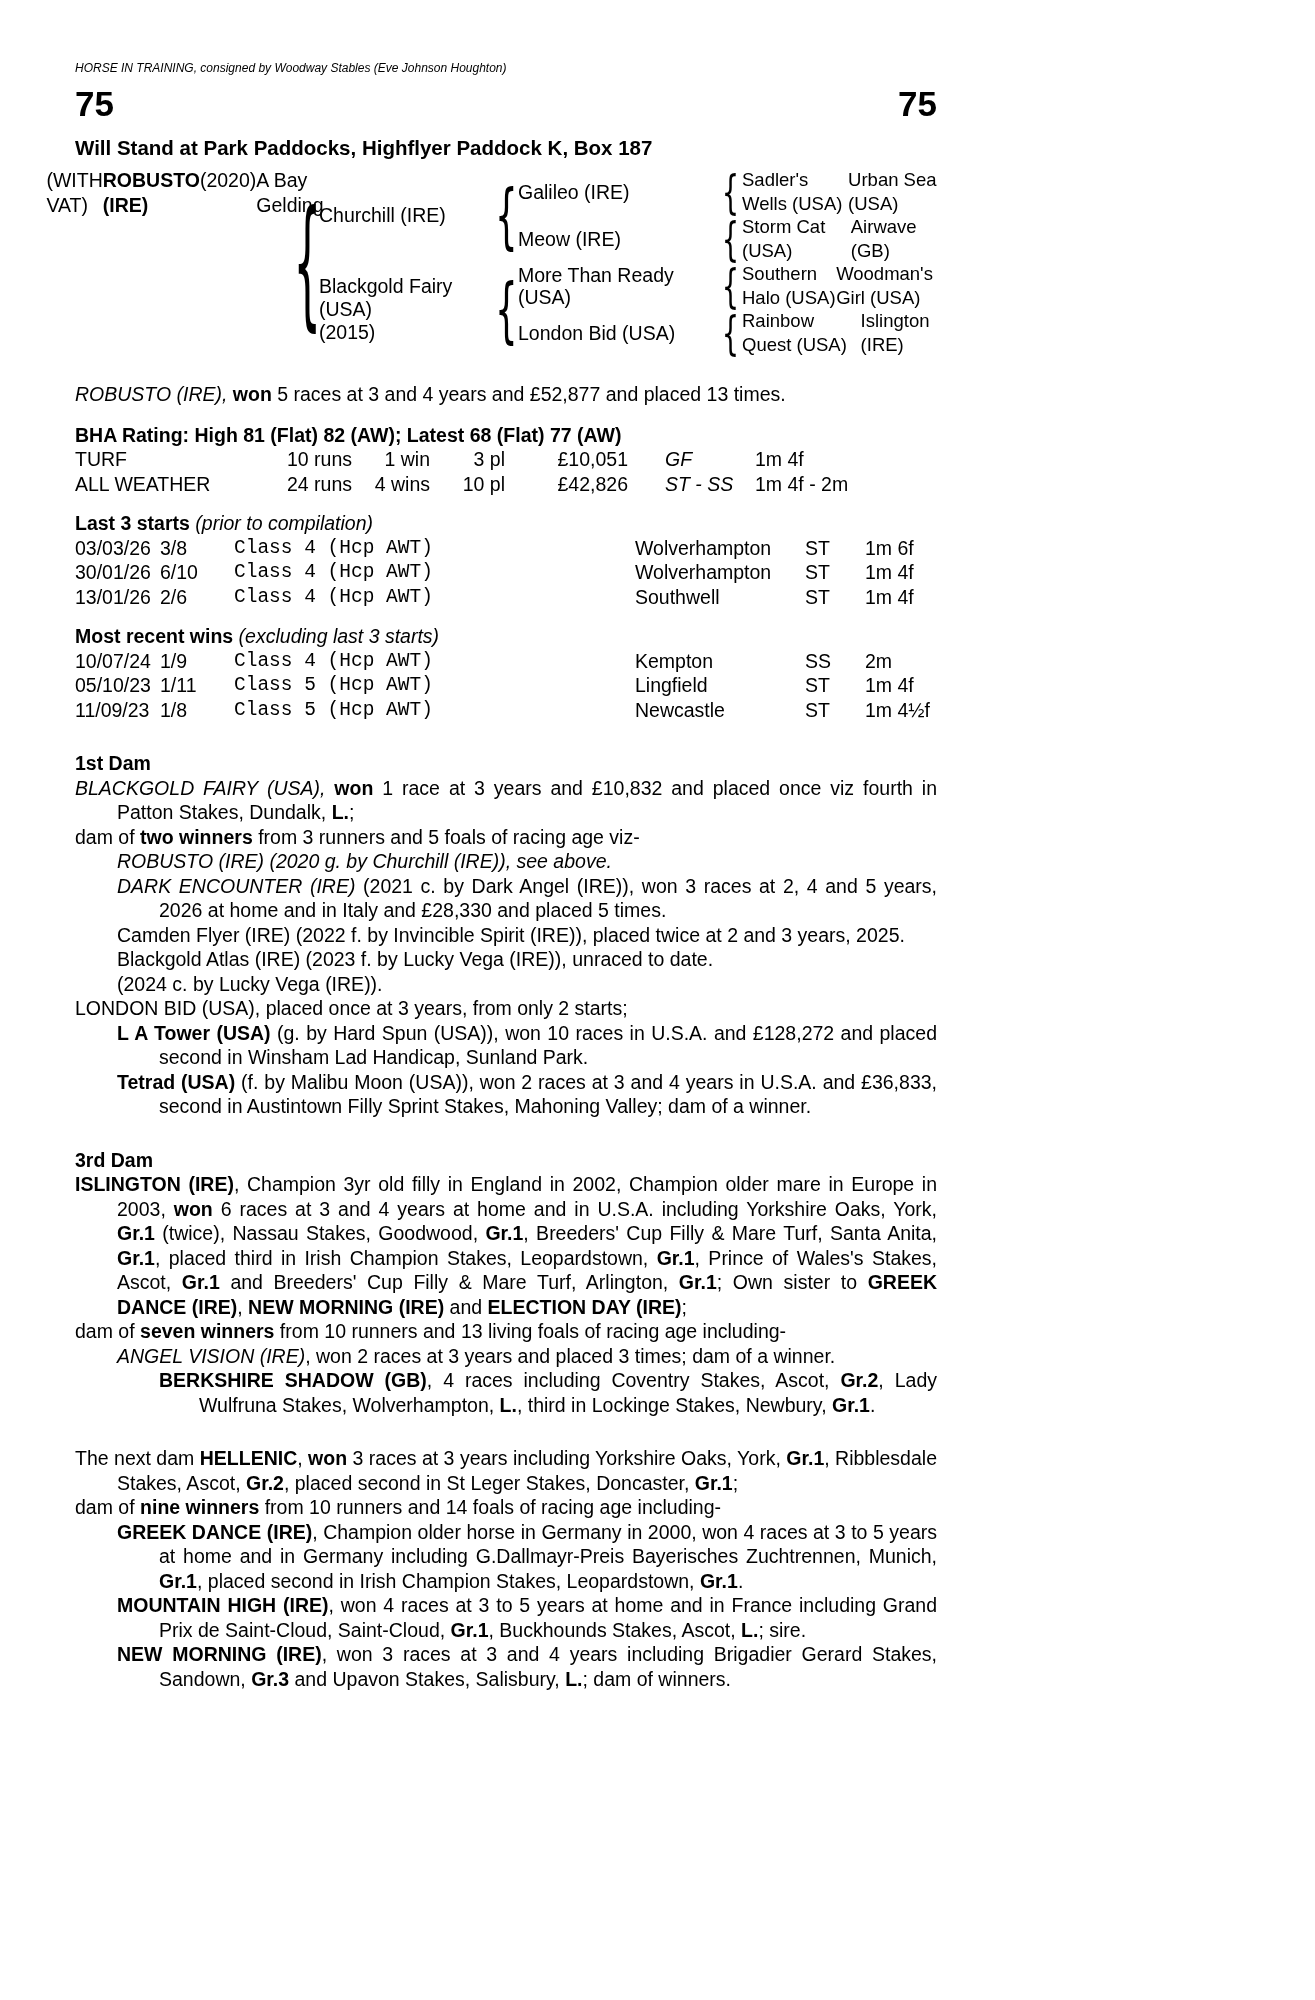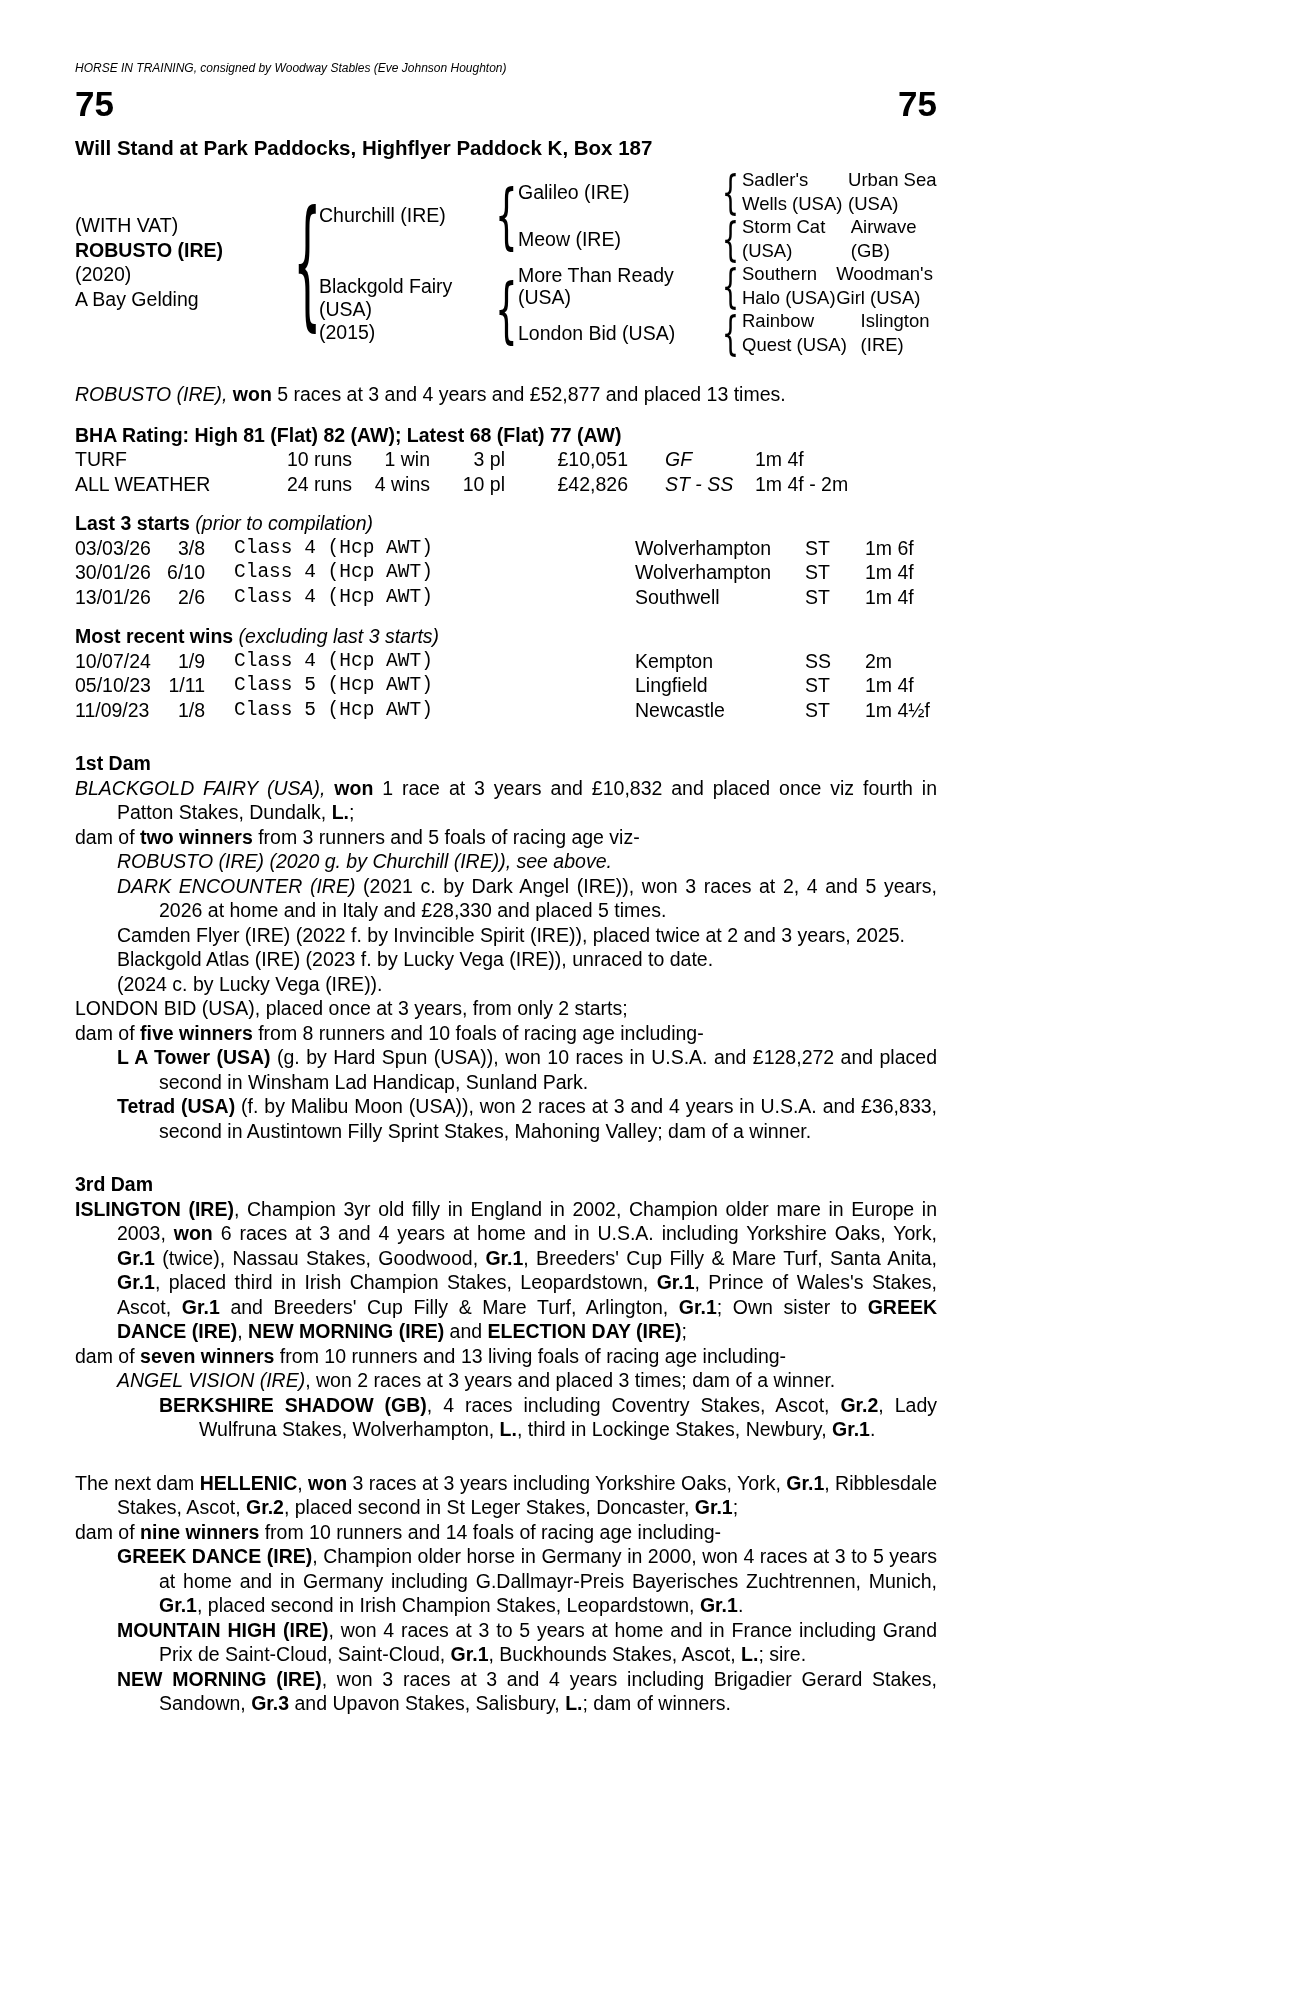--- a/index.html
+++ b/index.html
@@ -14,21 +14,21 @@
   .b { font-weight: 700; }
   .i { font-style: italic; }
 
   .consignor { text-align: left; font-style: italic; font-size: 12px; line-height: 24px; }
   .lotrow { display: flex; justify-content: space-between; align-items: flex-start;
             font-weight: 700; font-size: 35px; line-height: 1; margin-top: 6px; gap: 32px; }
   .stand { font-weight: 700; font-size: 20.5px; margin-top: 15px; line-height: 24px; }
 
   
   .pedigree { display: flex; align-items: stretch; margin-top: 8px; }
-  .ped-root { width: 220px; display: flex; flex-direction: column; justify-content: center; line-height: 24.5px; }
+  .ped-root { width: 220px; display: flex; flex-direction: row; justify-content: center; line-height: 24.5px; }
   .br { width: 24px; display: flex; align-items: center; justify-content: center; }
   .br span { display: block; font-family: "DejaVu Sans", sans-serif; font-weight: 400; }
   .br1 span { font-size: 42px; transform: scale(1.05, 3.35); }
   .br2 span { font-size: 42px; transform: scale(0.85, 1.7); }
   .br3 span { font-size: 42px; transform: scale(0.65, 1.12); }
   .col1 { display: flex; flex-direction: column; }
   .g1 { display: flex; height: 94px; }
   .g1name { width: 175px; display: flex; flex-direction: column; justify-content: center; line-height: 23px; }
   .col2 { display: flex; flex-direction: column; }
   .g2 { display: flex; height: 47px; }
@@ -38,21 +38,21 @@
 
   .para { text-align: justify; line-height: 24.5px; }
   .summary { margin-top: 26px; }
   .bha { margin-top: 16px; font-weight: 700; line-height: 24.5px; }
   .rec-row { display: grid; grid-template-columns: 205px 72px 78px 75px 123px 127px auto; line-height: 24.5px; }
   .rec-row .ra { text-align: right; }
   .rec-row .pl { padding-left: 37px; font-style: italic; }
 
   .tbl-head { margin-top: 15px; line-height: 24.5px; }
   .res-row { display: grid; grid-template-columns: 85px 45px 430px 170px 60px auto; line-height: 24.5px; }
-  .res-row .pos { text-align: right; }
+  .res-row .pos { }
   .res-row .cls { padding-left: 29px; font-family: Liberation Mono, monospace; }
 
   .sec-head { font-weight: 700; margin-top: 29px; line-height: 24.5px; }
   .gap { margin-top: 29px; }
   .hang1 { padding-left: 42px; text-indent: -42px; }
   .ind1 { margin-left: 42px; padding-left: 42px; text-indent: -42px; }
   .ind2 { margin-left: 84px; padding-left: 40px; text-indent: -40px; }
 </style>
 </head>
 <body>
@@ -231,21 +231,20 @@
   <div class="sec-head">1st Dam</div>
   <div class="para hang1"><span class="i">BLACKGOLD FAIRY (USA), </span><span class="b">won</span><span> 1 race at 3 years and £10,832 and placed once viz fourth in Patton Stakes, Dundalk, </span><span class="b">L.</span><span>;</span></div>
   <div class="para"><span>dam of </span><span class="b">two winners</span><span> from 3 runners and 5 foals of racing age viz-</span></div>
   <div class="para ind1"><span class="i">ROBUSTO (IRE) (2020 g. by Churchill (IRE)), see above.</span></div>
   <div class="para ind1"><span class="i">DARK ENCOUNTER (IRE)</span><span> (2021 c. by Dark Angel (IRE)), won 3 races at 2, 4 and 5 years, 2026 at home and in Italy and £28,330 and placed 5 times.</span></div>
   <div class="para ind1"><span>Camden Flyer (IRE) (2022 f. by Invincible Spirit (IRE)), placed twice at 2 and 3 years, 2025.</span></div>
   <div class="para ind1"><span>Blackgold Atlas (IRE) (2023 f. by Lucky Vega (IRE)), unraced to date.</span></div>
   <div class="para ind1"><span>(2024 c. by Lucky Vega (IRE)).</span></div>
 
   <div class="para hang1"><span>LONDON BID (USA), placed once at 3 years, from only 2 starts;</span></div>
-  <div class="para"><span>dam of </span><span class="b">five winners</span><span> from 8 runners and 10 foals of racing age including-</span></div>
   <div class="para ind1"><span class="b">L A Tower (USA)</span><span> (g. by Hard Spun (USA)), won 10 races in U.S.A. and £128,272 and placed second in Winsham Lad Handicap, Sunland Park.</span></div>
   <div class="para ind1"><span class="b">Tetrad (USA)</span><span> (f. by Malibu Moon (USA)), won 2 races at 3 and 4 years in U.S.A. and £36,833, second in Austintown Filly Sprint Stakes, Mahoning Valley; dam of a winner.</span></div>
 
   <div class="sec-head">3rd Dam</div>
   <div class="para hang1"><span class="b">ISLINGTON (IRE)</span><span>, Champion 3yr old filly in England in 2002, Champion older mare in Europe in 2003, </span><span class="b">won</span><span> 6 races at 3 and 4 years at home and in U.S.A. including Yorkshire Oaks, York, </span><span class="b">Gr.1</span><span> (twice), Nassau Stakes, Goodwood, </span><span class="b">Gr.1</span><span>, Breeders' Cup Filly &amp; Mare Turf, Santa Anita, </span><span class="b">Gr.1</span><span>, placed third in Irish Champion Stakes, Leopardstown, </span><span class="b">Gr.1</span><span>, Prince of Wales's Stakes, Ascot, </span><span class="b">Gr.1</span><span> and Breeders' Cup Filly &amp; Mare Turf, Arlington, </span><span class="b">Gr.1</span><span>; Own sister to </span><span class="b">GREEK DANCE (IRE)</span><span>, </span><span class="b">NEW MORNING (IRE)</span><span> and </span><span class="b">ELECTION DAY (IRE)</span><span>;</span></div>
   <div class="para"><span>dam of </span><span class="b">seven winners</span><span> from 10 runners and 13 living foals of racing age including-</span></div>
   <div class="para ind1"><span class="i">ANGEL VISION (IRE)</span><span>, won 2 races at 3 years and placed 3 times; dam of a winner.</span></div>
   <div class="para ind2"><span class="b">BERKSHIRE SHADOW (GB)</span><span>, 4 races including Coventry Stakes, Ascot, </span><span class="b">Gr.2</span><span>, Lady Wulfruna Stakes, Wolverhampton, </span><span class="b">L.</span><span>, third in Lockinge Stakes, Newbury, </span><span class="b">Gr.1</span><span>.</span></div>
 
   <div class="para hang1 gap"><span>The next dam </span><span class="b">HELLENIC</span><span>, </span><span class="b">won</span><span> 3 races at 3 years including Yorkshire Oaks, York, </span><span class="b">Gr.1</span><span>, Ribblesdale Stakes, Ascot, </span><span class="b">Gr.2</span><span>, placed second in St Leger Stakes, Doncaster, </span><span class="b">Gr.1</span><span>;</span></div>

